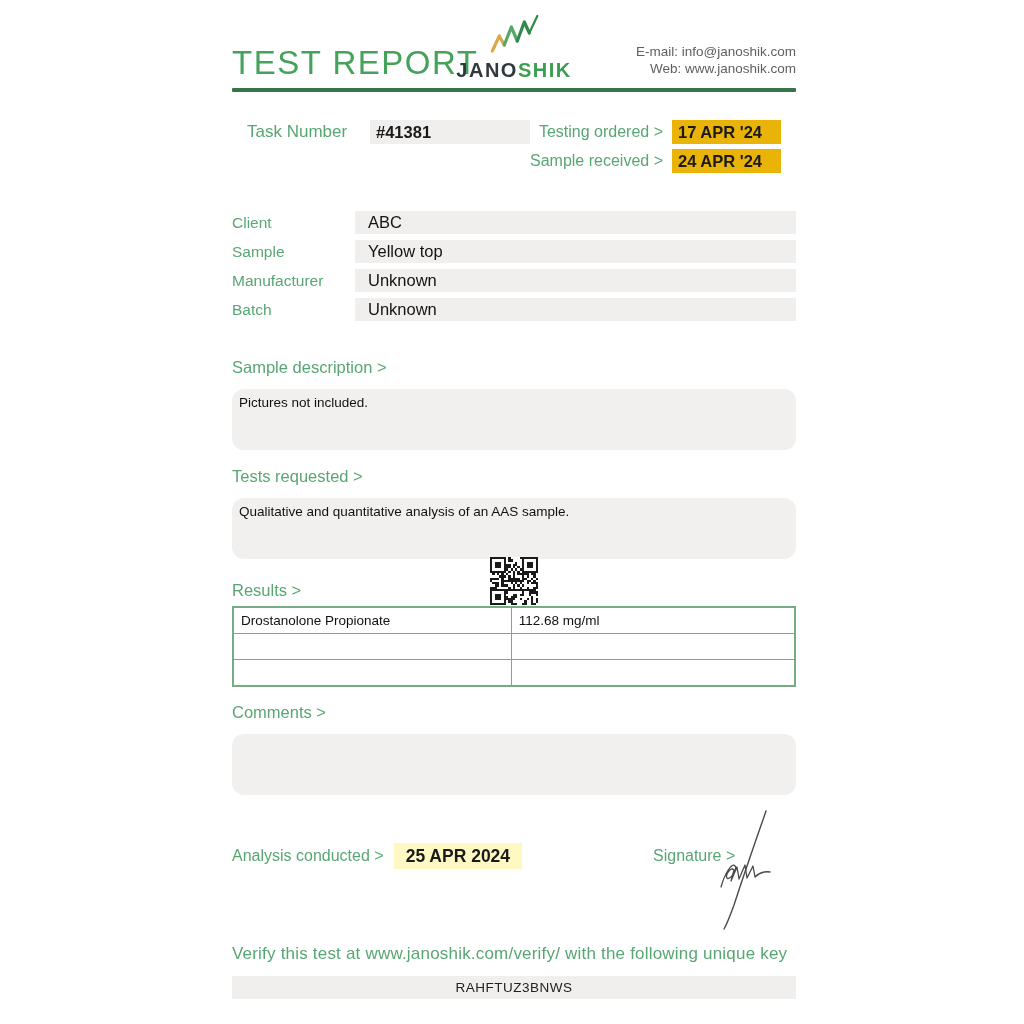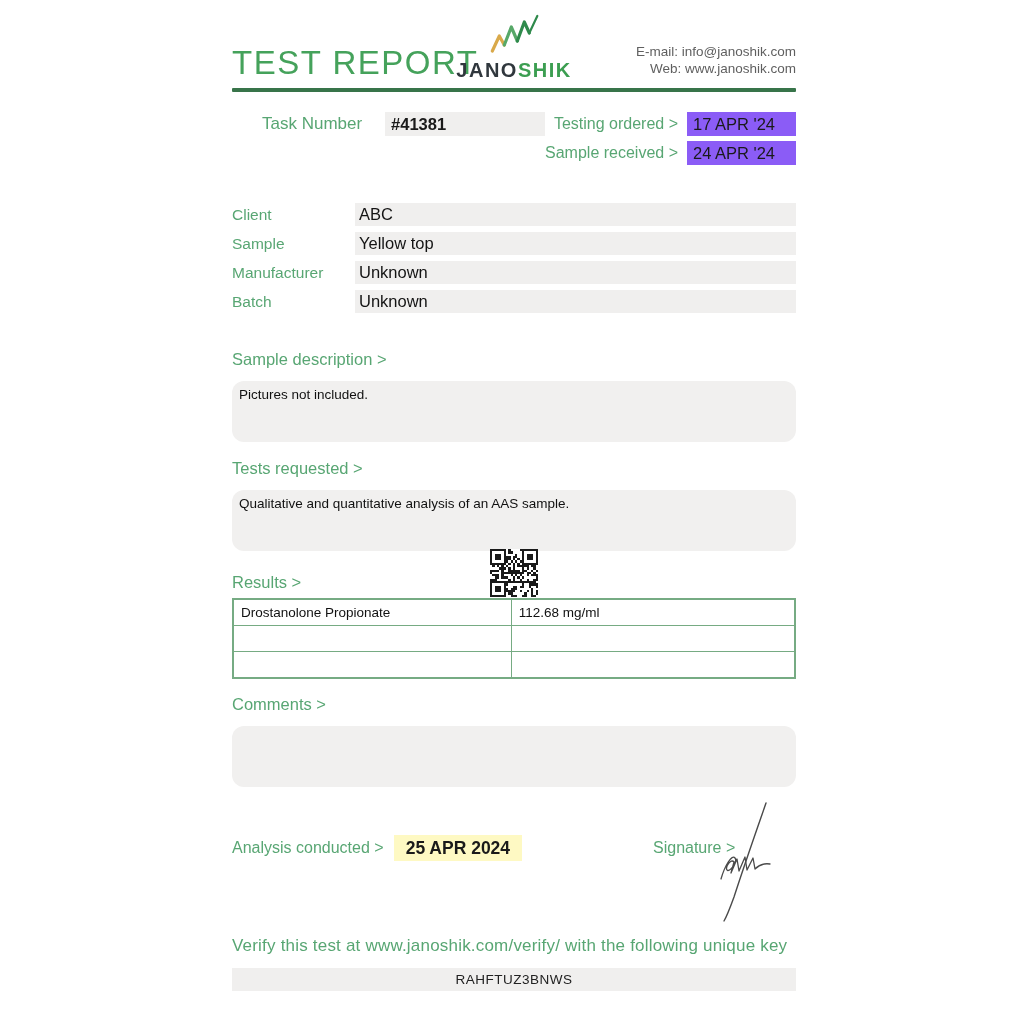--- a/index.html
+++ b/index.html
@@ -10,35 +10,35 @@
   .header{margin-top:14px;height:64px;position:relative;}
   .title{position:absolute;left:0;bottom:-4px;font-size:33px;letter-spacing:1.5px;color:#45a25b;font-weight:400;white-space:nowrap;}
   .logo{position:absolute;left:50%;transform:translateX(-50%);top:0;text-align:center;}
   .logo-text{font-size:20px;font-weight:700;letter-spacing:1.5px;margin-top:1px;white-space:nowrap;}
   .logo-text .jano{color:#30373d;}
   .logo-text .shik{color:#3c9e51;}
   .contact{position:absolute;right:0;bottom:1px;text-align:right;font-size:13.5px;color:#5f5f5f;line-height:17px;}
   .divider{margin-top:10px;height:4px;background:#38744a;border-radius:1px;}
 
   
-  .task-section{margin-top:20px;display:flex;justify-content:flex-end;align-items:flex-start;}
+  .task-section{margin-top:28px;display:flex;justify-content:center;align-items:flex-start;}
   .task-left{display:flex;align-items:center;}
   .green-label{color:#58a673;}
   .task-label{font-size:17px;width:123px;}
   .task-box{width:154px;height:24px;line-height:24px;background:#f0efee;font-size:16.5px;font-weight:700;color:#1a1a1a;padding-left:6px;}
   .task-dates{display:flex;flex-direction:column;gap:5px;}
   .date-row{display:flex;align-items:center;justify-content:flex-end;gap:9px;}
   .date-label{font-size:16px;white-space:nowrap;}
-  .date-box{width:103px;height:24px;line-height:24px;background:#8b5cf6;font-size:16.5px;font-weight:400;color:#1a1a1a;padding-left:6px;}
+  .date-box{width:103px;height:24px;line-height:24px;background:#eab308;font-size:16.5px;font-weight:700;color:#1a1a1a;padding-left:6px;}
 
   
   .details{margin-top:38px;}
   .detail-row{display:flex;align-items:center;margin-bottom:6px;}
   .detail-label{width:123px;font-size:15.5px;}
-  .detail-box{flex:1;height:23px;line-height:23px;background:#f0efee;font-size:16.5px;color:#141414;padding-left:4px;}
+  .detail-box{flex:1;height:23px;line-height:23px;background:#f0efee;font-size:16.5px;color:#141414;padding-left:13px;}
 
   
   .section-label{font-size:16.5px;color:#58a673;height:19px;}
   .sample-desc{margin-top:37px;}
   .tests-req{margin-top:17px;}
   .text-box{margin-top:12px;height:61px;background:#f1f0ef;font-size:13.5px;color:#111;padding:6px 7px;box-sizing:border-box;border-radius:12px;}
 
   
   .results-zone{height:47px;position:relative;}
   .results-label{position:absolute;left:0;bottom:6px;}

